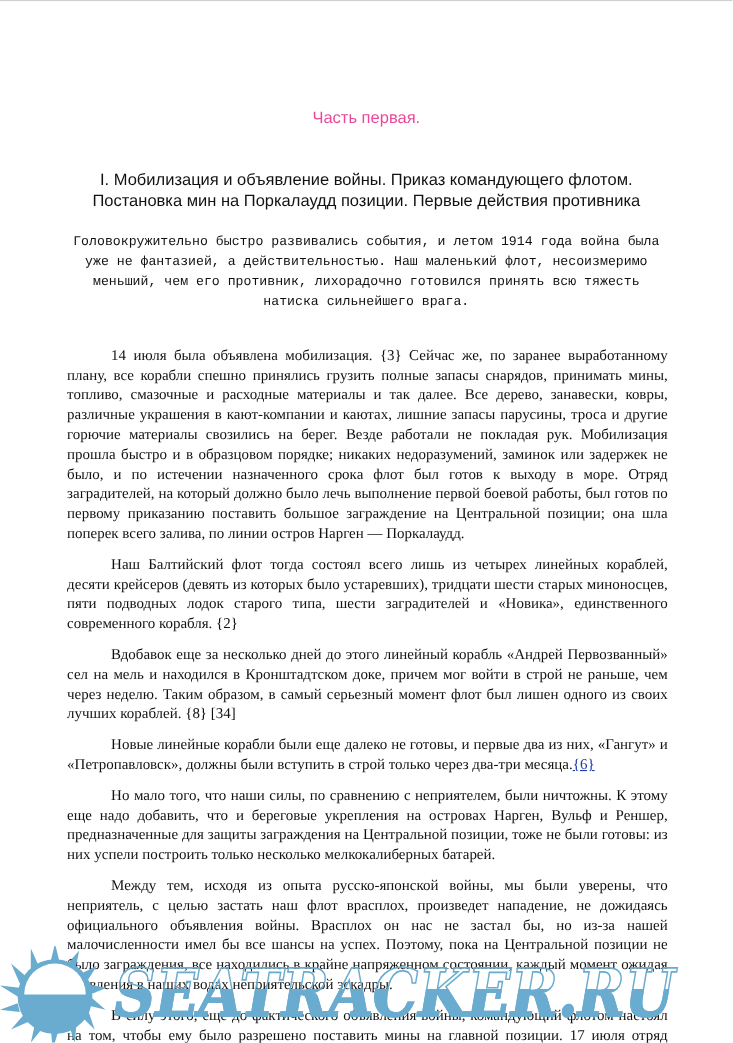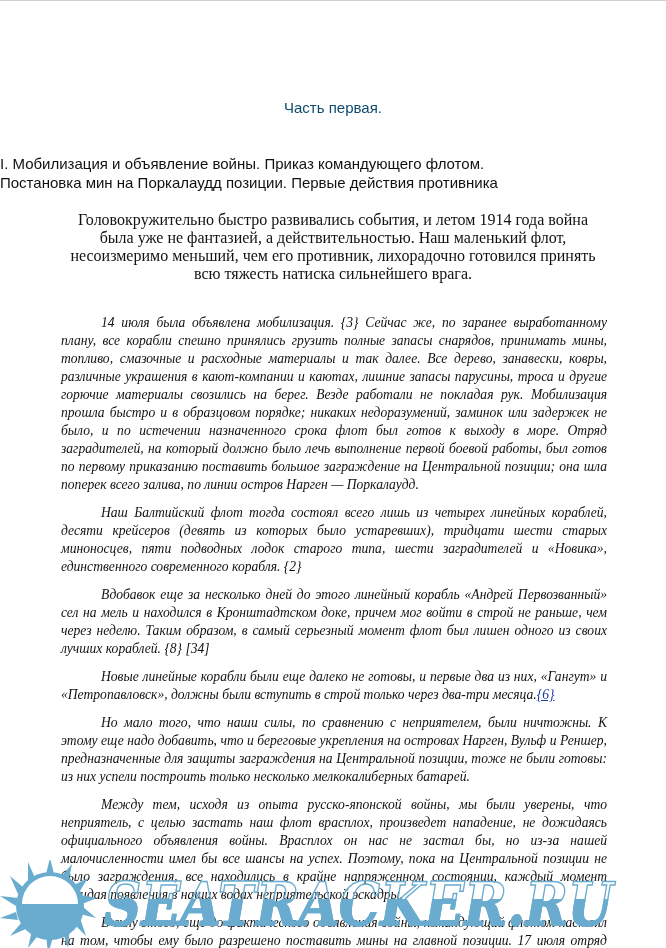--- a/index.html
+++ b/index.html
@@ -1,35 +1,35 @@
 <!DOCTYPE html>
 <html><head>
 <meta charset="utf-8">
 <style>
   html, body { margin: 0; padding: 0; background: #ffffff; }
   body { width: 666px; height: 948px; position: relative; overflow: hidden; }
   .top-rule { position: absolute; left: 0; top: 0; width: 666px; height: 1px; background: #d0d0d0; }
   .page { position: absolute; left: 0; top: 0; width: 666px; height: 948px; }
   .part-title {
     position: absolute; left: 0; top: 98px; width: 666px; text-align: center;
-    font-family: "Liberation Sans", sans-serif; font-size: 15px; line-height: 19px; color: #0c4a6e;
+    font-family: "Liberation Sans", sans-serif; font-size: 15px; line-height: 19px; color: #ec4899;
   }
   .chapter-title {
-    position: absolute; left: 0; top: 154px; width: 666px; text-align: left;
+    position: absolute; left: 0; top: 154px; width: 666px; text-align: center;
     font-family: "Liberation Sans", sans-serif; font-size: 15px; line-height: 19px; color: #111;
   }
   .epigraph {
     position: absolute; left: 60px; top: 211px; width: 546px; text-align: center;
-    font-family: Liberation Serif, serif; font-size: 16px; line-height: 18px; color: #111;
+    font-family: Liberation Mono, monospace; font-size: 12px; line-height: 18px; color: #111;
   }
   .body {
     position: absolute; left: 61px; top: 314px; width: 546px;
     font-family: "Liberation Serif", serif; font-size: 13.6px; line-height: 18px; color: #111;
   }
-  .body p { margin: 0 0 10px 0; text-indent: 40px; text-align: justify; font-style: italic; }
+  .body p { margin: 0 0 10px 0; text-indent: 40px; text-align: justify; }
   .fn-link { color: #1a3aa8; text-decoration: underline; }
   .watermark {
     position: absolute; left: 0; top: 860px; width: 666px; height: 88px; pointer-events: none; font-style: italic;
   }
   .wm-text {
     position: absolute; left: 104px; top: 14px;
     font-family: "DejaVu Serif", serif; font-weight: bold; font-size: 60px; letter-spacing: 0px;
     line-height: 60px; white-space: nowrap;
     color: transparent;
     -webkit-text-stroke: 1.5px #6aaccf;

